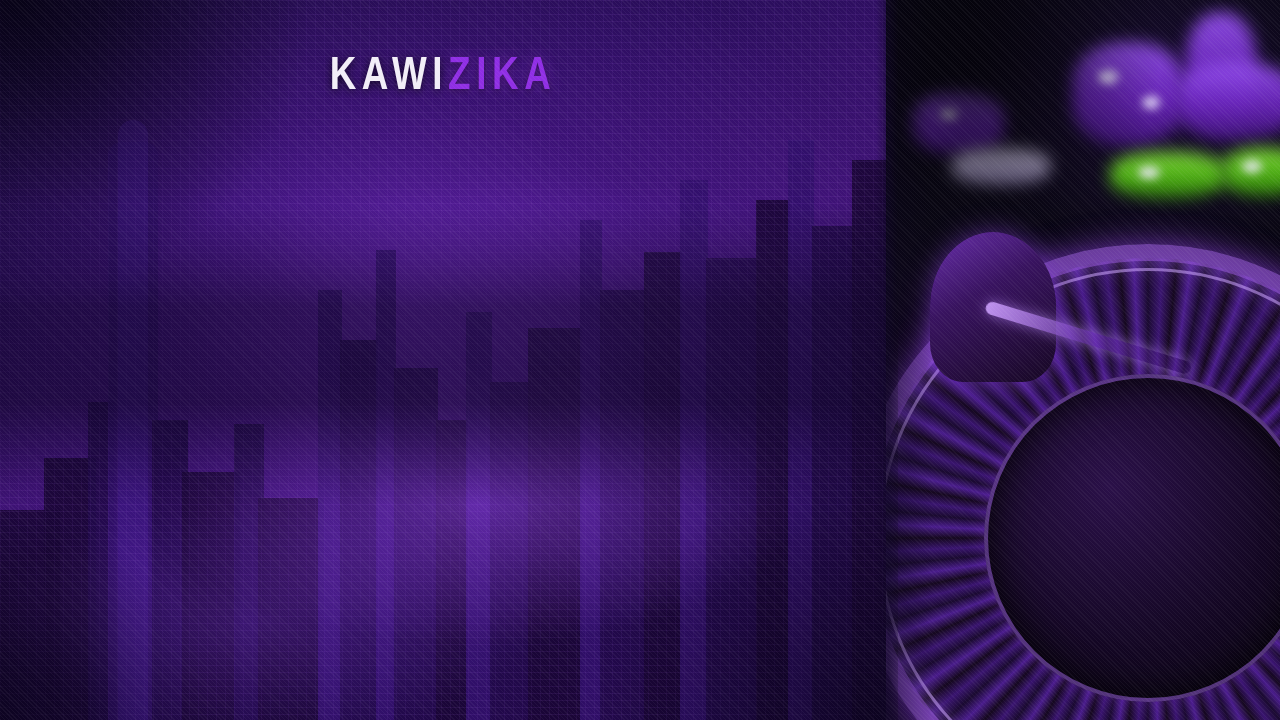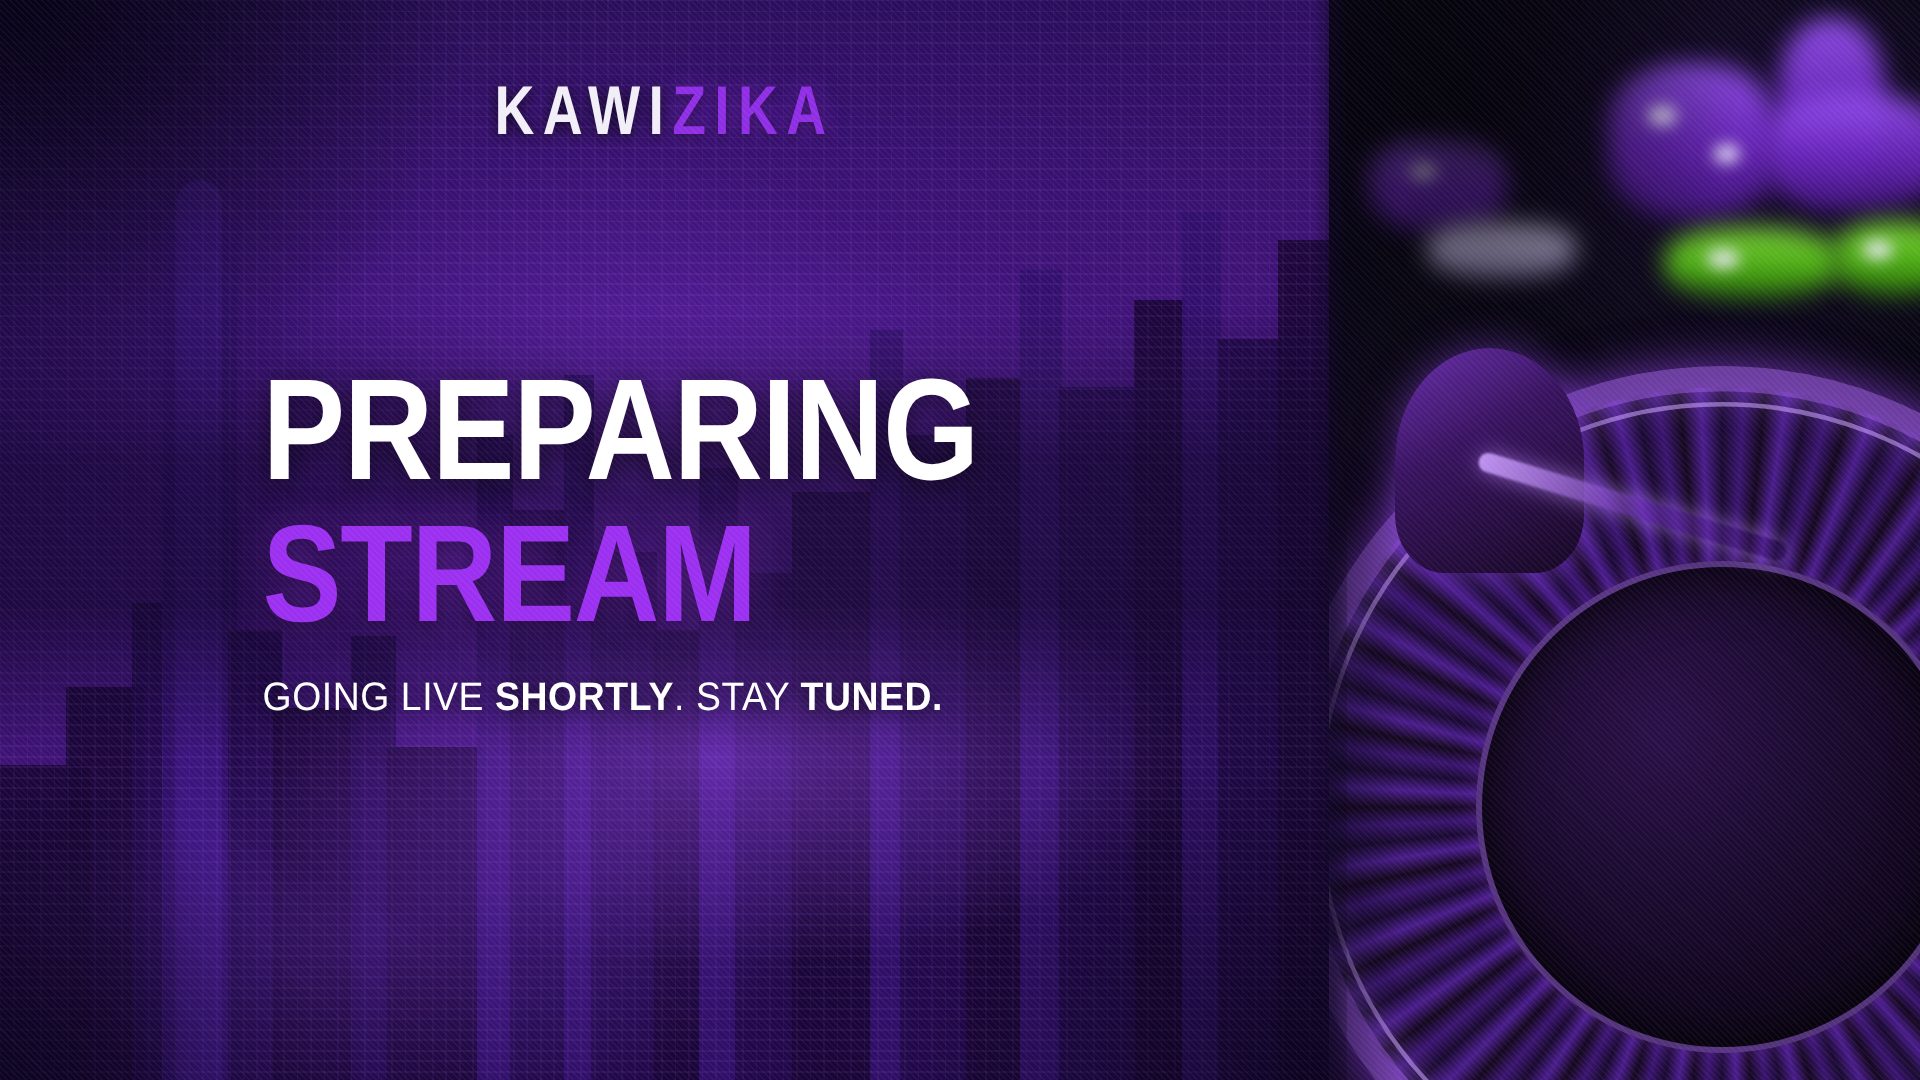--- a/index.html
+++ b/index.html
@@ -281,27 +281,20 @@
 
     <div class="windows"></div>
     <div class="haze"></div>
     <div class="lp-vignette"></div>
     <div class="scrim"></div>
 
     <div class="logo">
       <span class="kawi">KAWI</span><span class="zika">ZIKA</span>
     </div>
 
-    <div class="headline">
-      <div class="line1">PREPARING</div>
-      <div class="line2">STREAM</div>
-      <div class="subline">
-        <span class="lite">GOING LIVE </span><span class="hvy">SHORTLY</span><span class="lite">. STAY </span><span class="hvy">TUNED</span><span class="hvy">.</span>
-      </div>
-    </div>
   </div>
 
   <div class="right-panel">
     <div class="rp-bg"></div>
 
     <div class="chip purple" style="left:26px;  top:92px;  width:92px;  height:62px;"></div>
     <div class="chip purple" style="left:186px; top:42px;  width:112px; height:104px;"></div>
     <div class="chip purple" style="left:300px; top:12px;  width:70px;  height:120px;"></div>
     <div class="chip purple" style="left:290px; top:62px;  width:120px; height:78px;"></div>
     <div class="chip green" style="left:224px; top:152px; width:116px; height:46px;"></div>

